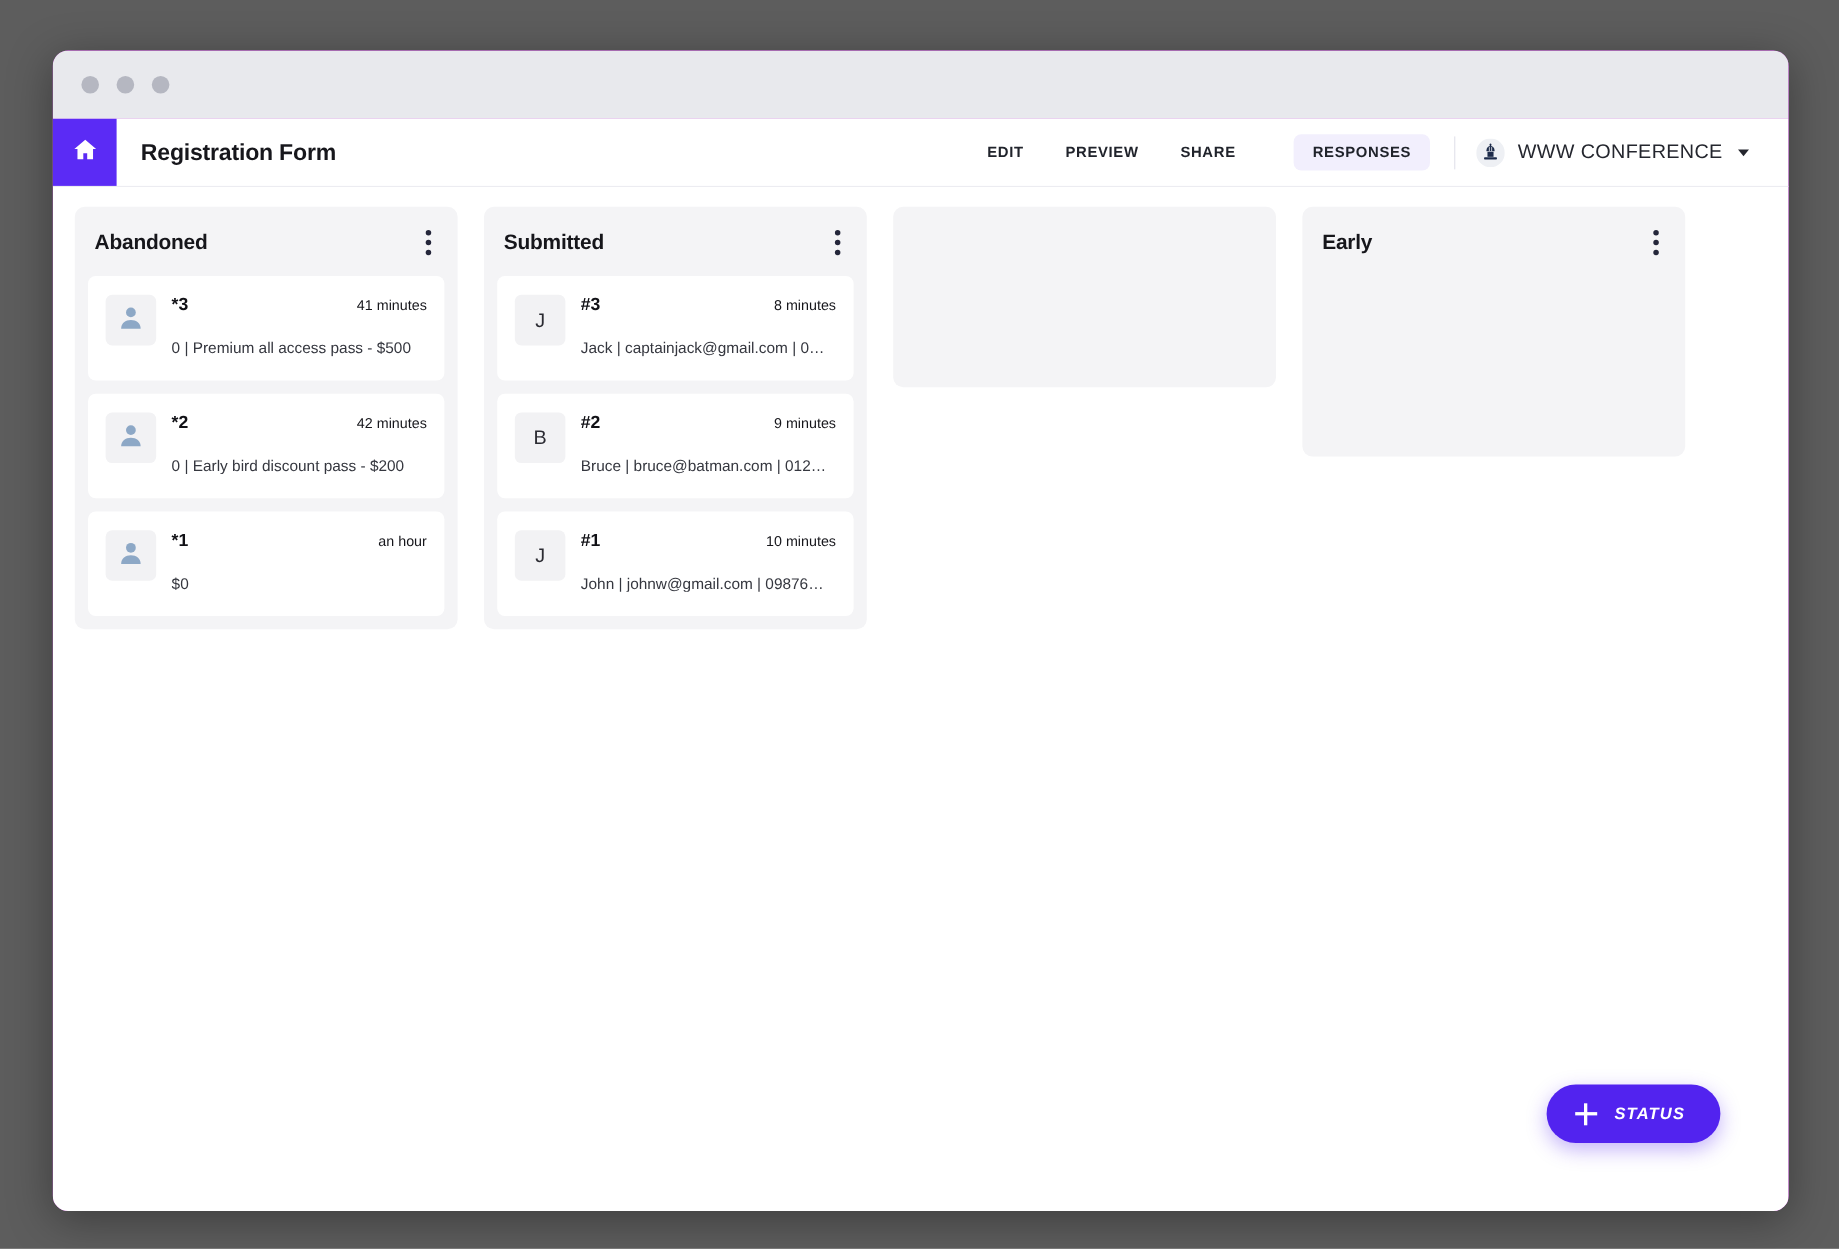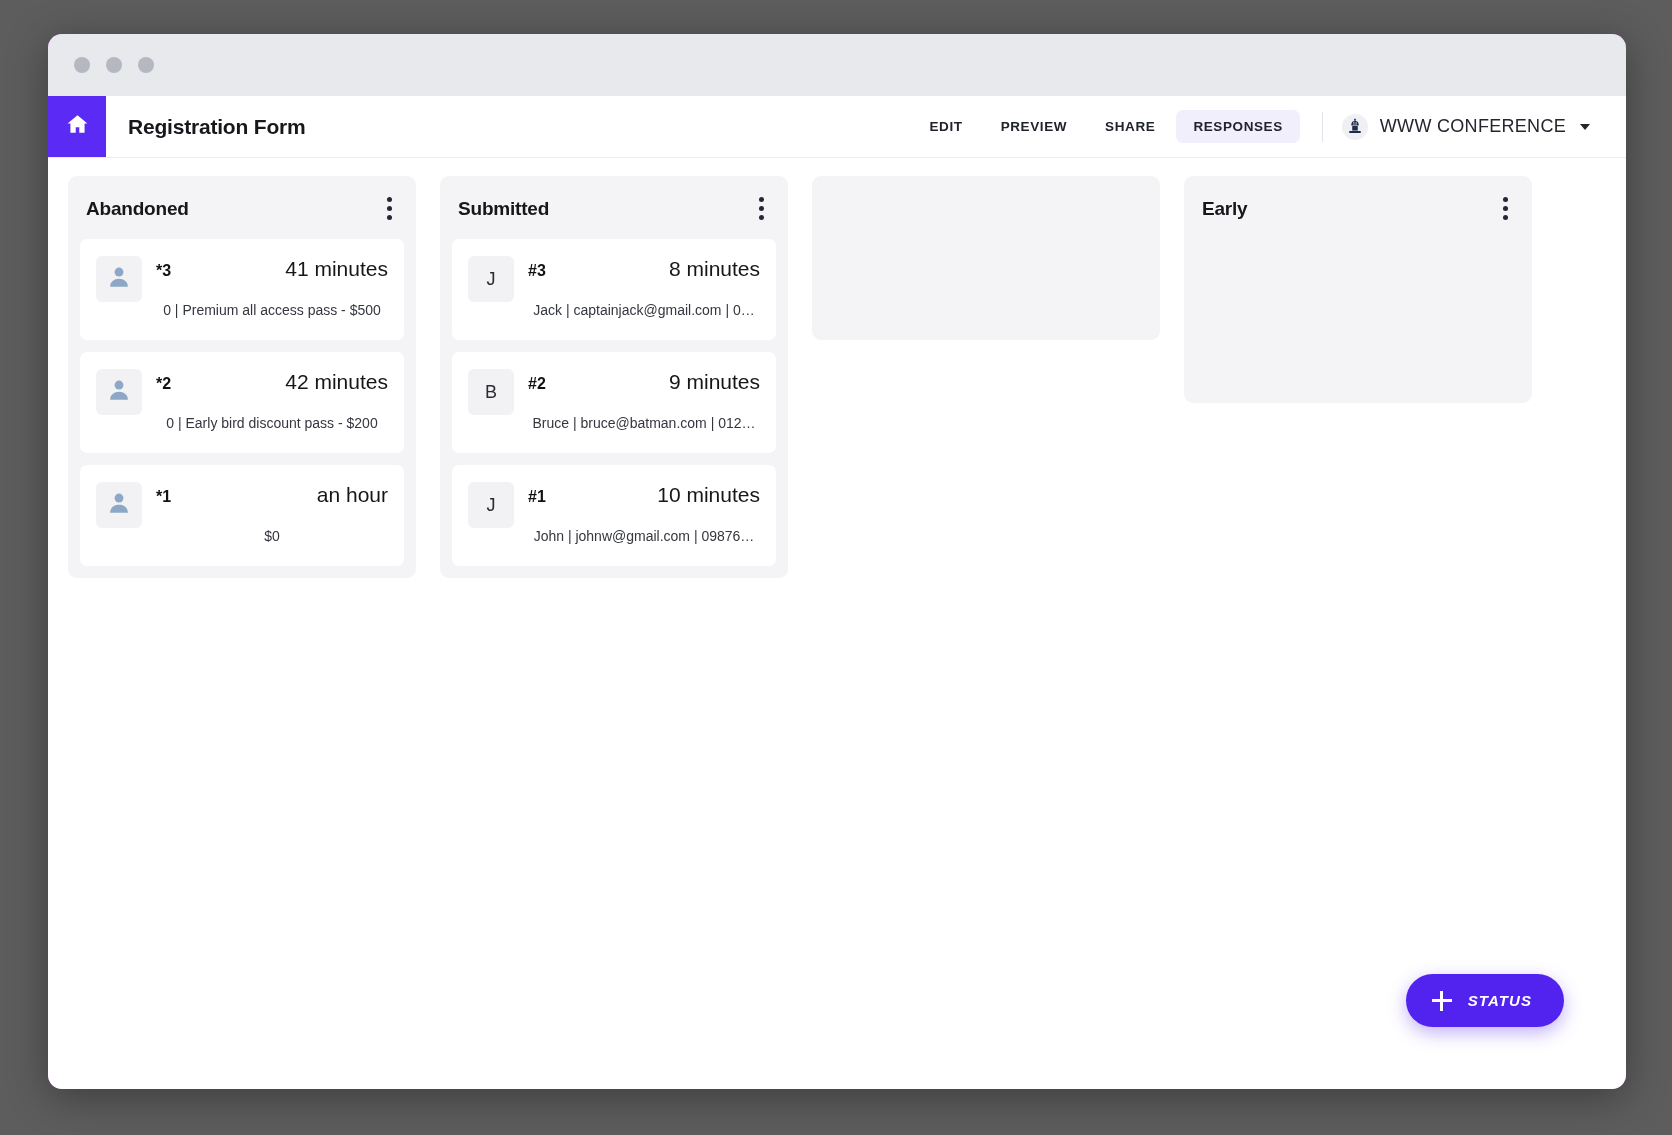--- a/index.html
+++ b/index.html
@@ -11,21 +11,21 @@
   }
   #page {
     position:relative;
     width:1672px; height:1135px;
     background:#5d5d5d;
   }
 
   
   .window {
     position:absolute;
-    left:48px; top:34px;
+    left:48px; top:46px;
     width:1578px; height:1055px;
     background:#d946ef;
     border-radius:14px;
     overflow:hidden;
     box-shadow:0 8px 40px rgba(0,0,0,0.35);
   }
   .titlebar {
     height:62px;
     background:#e8e9ed;
     display:flex;
@@ -77,20 +77,21 @@
     letter-spacing:0.6px;
     color:#20232b;
     padding:9px 17px;
     border-radius:7px;
     cursor:pointer;
     white-space:nowrap;
   }
   .nav-item.active {
     background:#f2effd;
     font-weight:700;
+    margin-left:32px;
   }
   .nav-sep {
     width:1px; height:30px;
     background:#e2e2ea;
     margin:0 14px 0 18px;
   }
   .org {
     display:flex; align-items:center; gap:11px;
     cursor:pointer;
     padding-right:2px;
@@ -124,21 +125,20 @@
     display:flex;
     gap:24px;
     align-items:flex-start;
   }
   .column {
     width:348px;
     background:#f4f4f6;
     border-radius:9px;
     padding-bottom:12px;
     flex:none;
-    text-align:center;
   }
   .col-head {
     display:flex;
     align-items:center;
     justify-content:space-between;
     padding:17px 18px 15px 18px;
   }
   .col-title {
     font-size:19px;
     font-weight:700;
@@ -194,21 +194,21 @@
     justify-content:space-between;
     align-items:baseline;
     gap:10px;
   }
   .card-id {
     font-size:16px;
     font-weight:700;
     color:#111116;
   }
   .card-time {
-    font-size:21px;
+    font-size:13px;
     font-weight:500;
     color:#16161b;
     white-space:nowrap;
   }
   .card-sub {
     margin-top:21px;
     font-size:14px;
     color:#35373f;
     white-space:nowrap;
     overflow:hidden;

